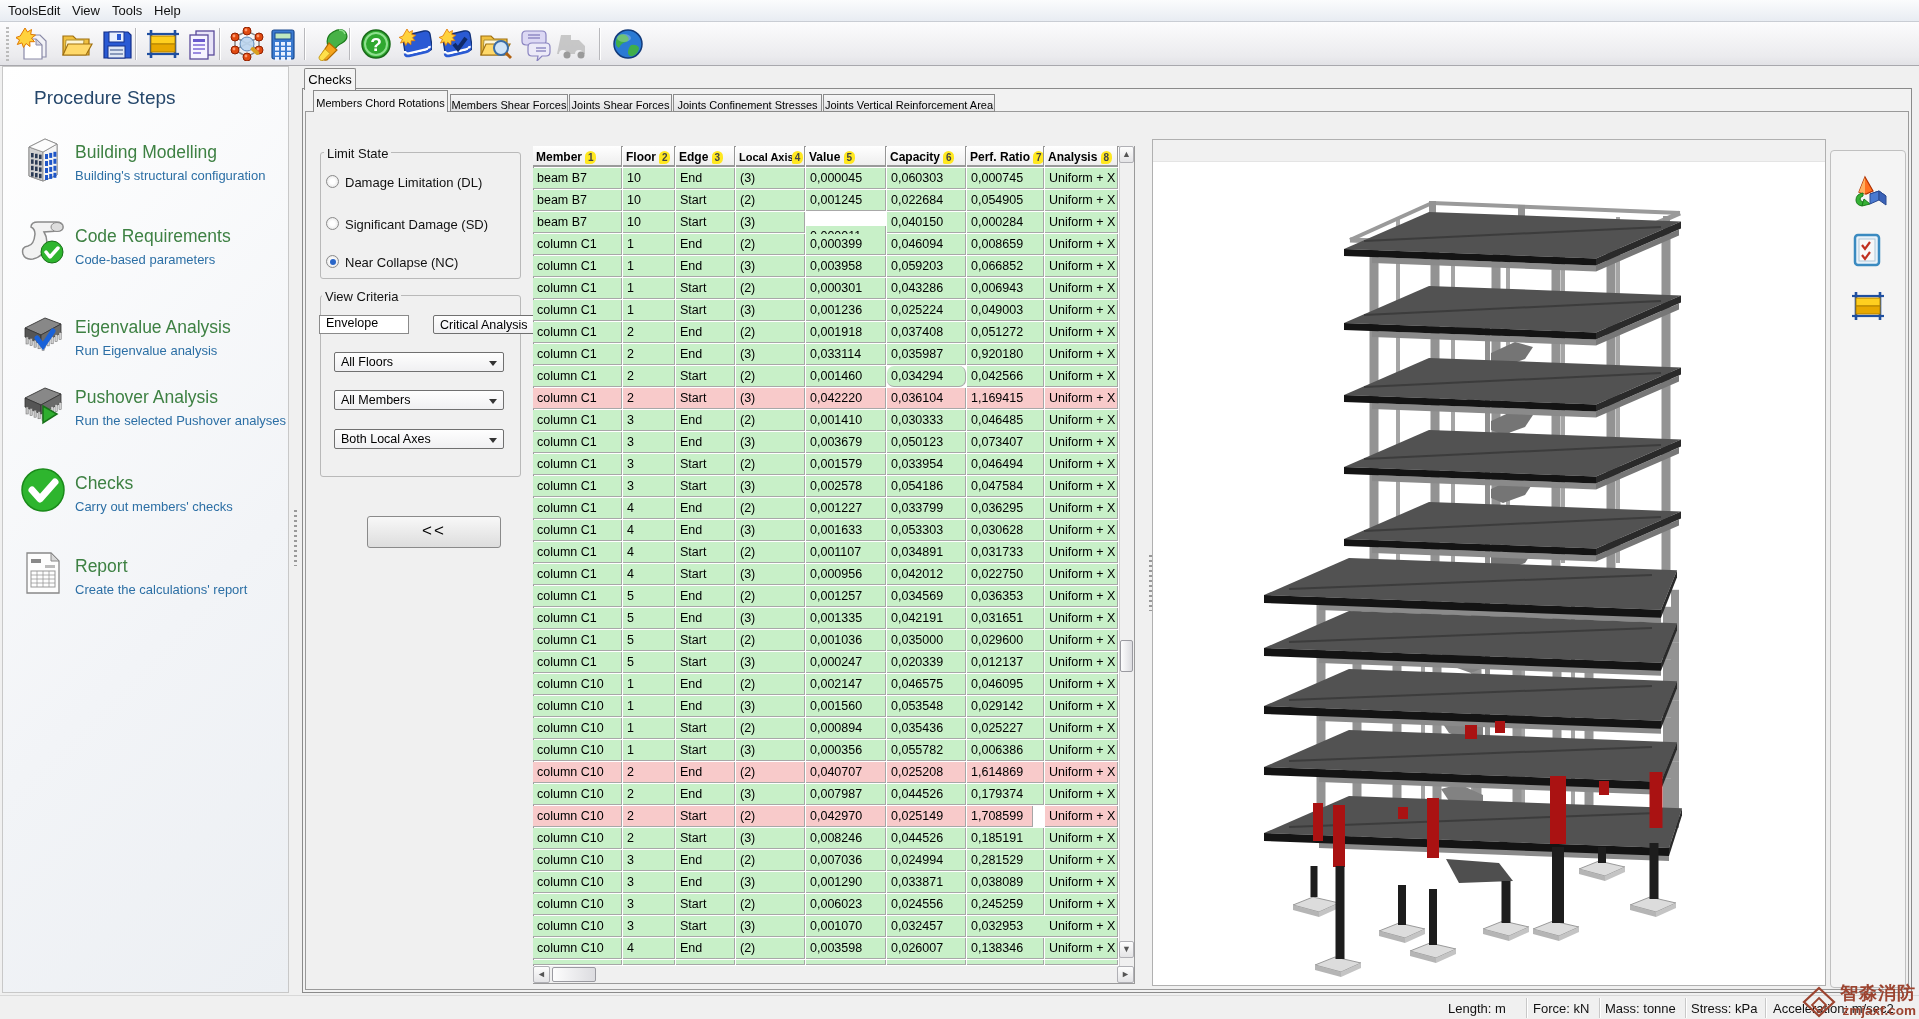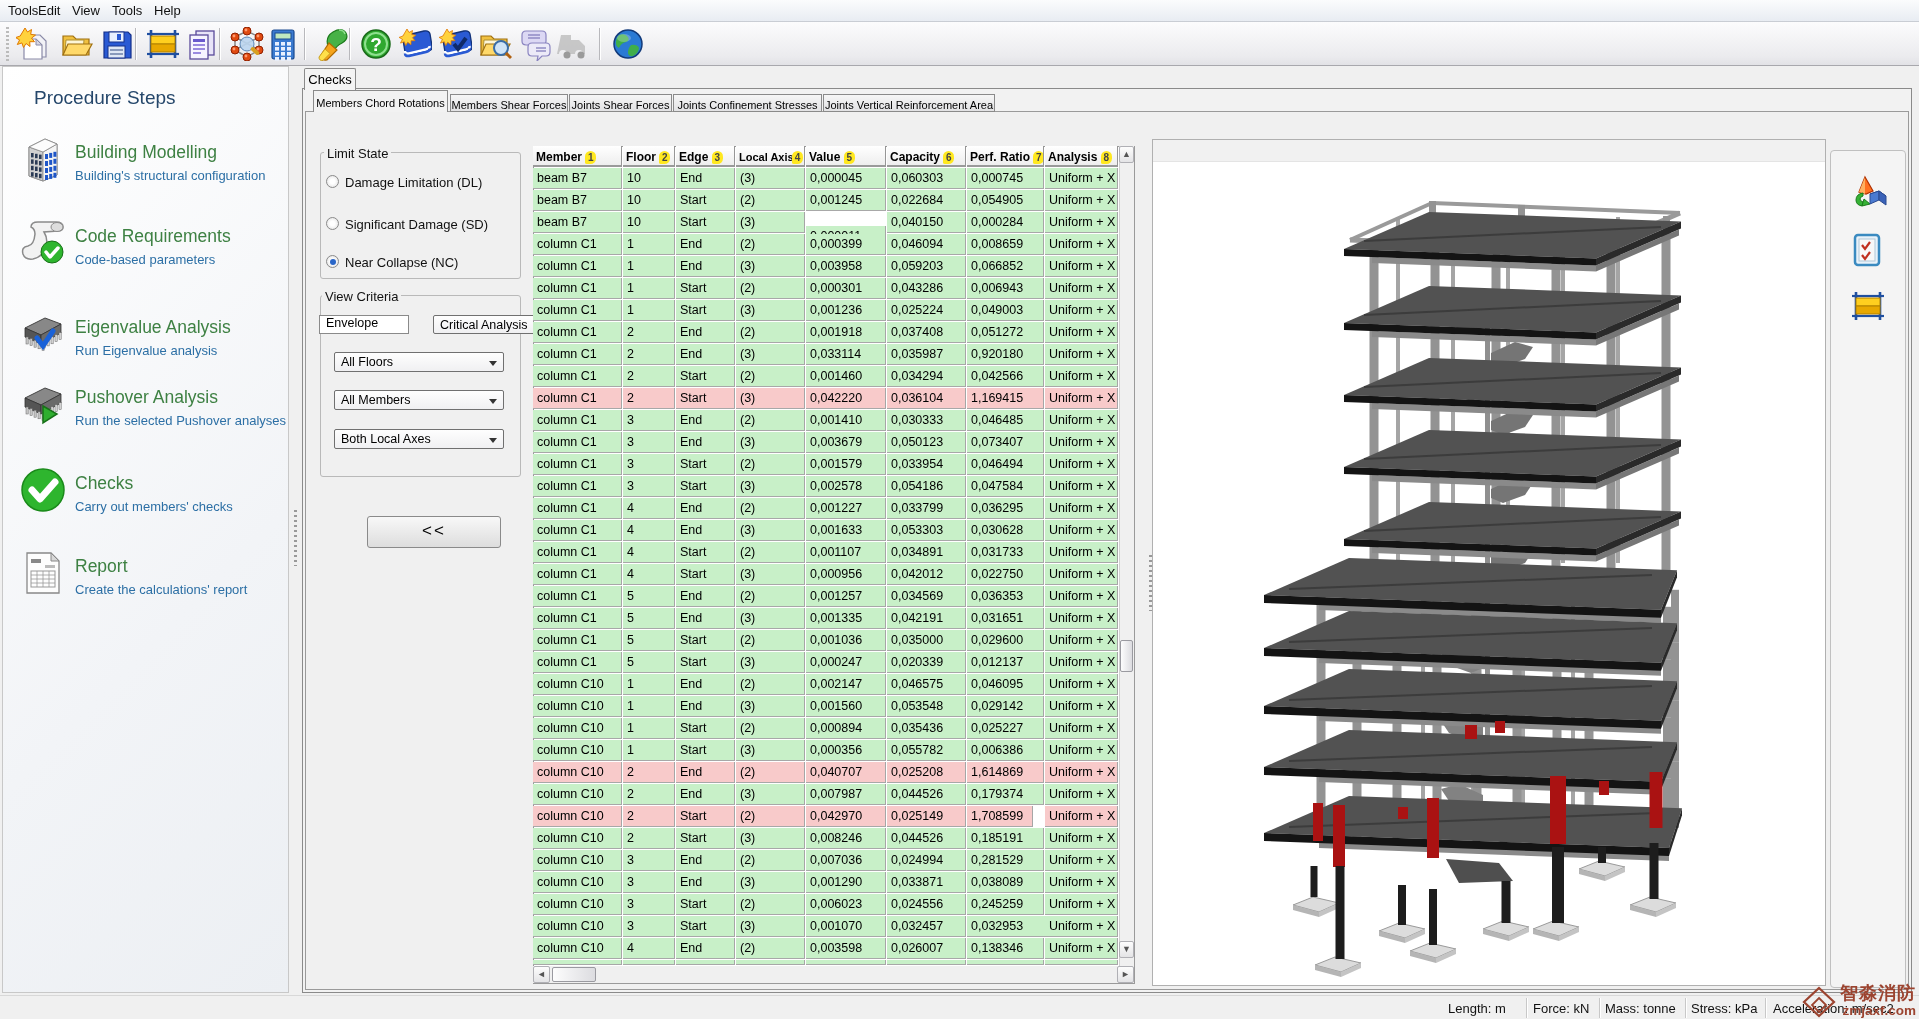--- a/index.html
+++ b/index.html
@@ -451,21 +451,21 @@
 <div class="td green" style="left:736px;top:344px;width:69px;">(3)</div>
 <div class="td green" style="left:806px;top:344px;width:80px;">0,033114</div>
 <div class="td green" style="left:887px;top:344px;width:79px;">0,035987</div>
 <div class="td green" style="left:967px;top:344px;width:77px;">0,920180</div>
 <div class="td green" style="left:1045px;top:344px;width:73px;">Uniform + X</div>
 <div class="td green" style="left:533px;top:366px;width:89px;">column C1</div>
 <div class="td green" style="left:623px;top:366px;width:52px;">2</div>
 <div class="td green" style="left:676px;top:366px;width:59px;">Start</div>
 <div class="td green" style="left:736px;top:366px;width:69px;">(2)</div>
 <div class="td green" style="left:806px;top:366px;width:80px;">0,001460</div>
-<div class="td green" style="left:887px;top:366px;width:79px;">0,034294</div>
+<div class="td green" style="left:887px;top:366px;width:79px;border-radius:7px;">0,034294</div>
 <div class="td green" style="left:967px;top:366px;width:77px;">0,042566</div>
 <div class="td green" style="left:1045px;top:366px;width:73px;">Uniform + X</div>
 <div class="td pink" style="left:533px;top:388px;width:89px;">column C1</div>
 <div class="td pink" style="left:623px;top:388px;width:52px;">2</div>
 <div class="td pink" style="left:676px;top:388px;width:59px;">Start</div>
 <div class="td pink" style="left:736px;top:388px;width:69px;">(3)</div>
 <div class="td pink" style="left:806px;top:388px;width:80px;">0,042220</div>
 <div class="td pink" style="left:887px;top:388px;width:79px;">0,036104</div>
 <div class="td pink" style="left:967px;top:388px;width:77px;">1,169415</div>
 <div class="td pink" style="left:1045px;top:388px;width:73px;">Uniform + X</div>

